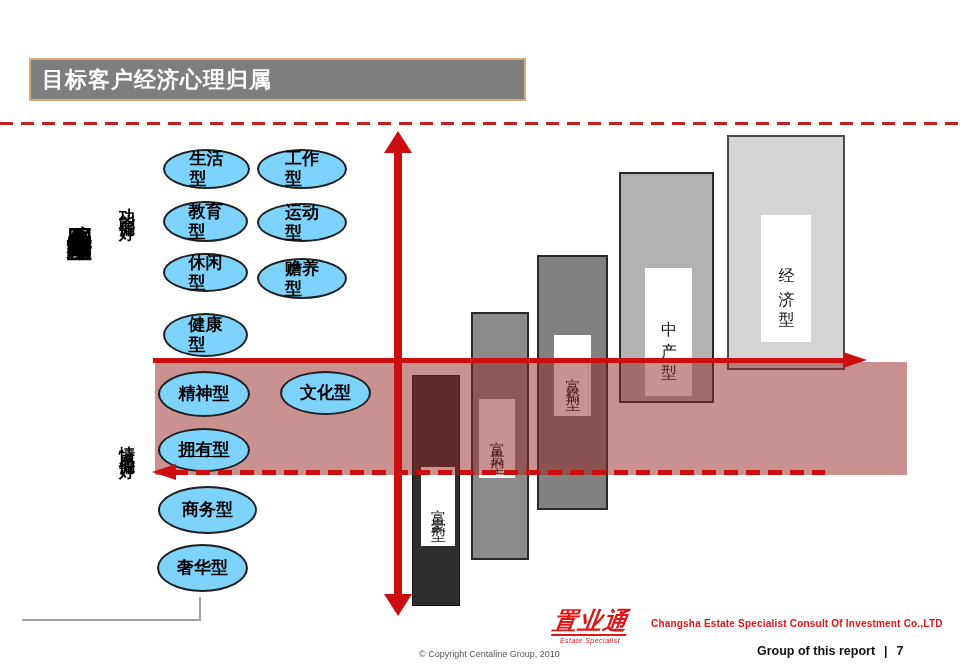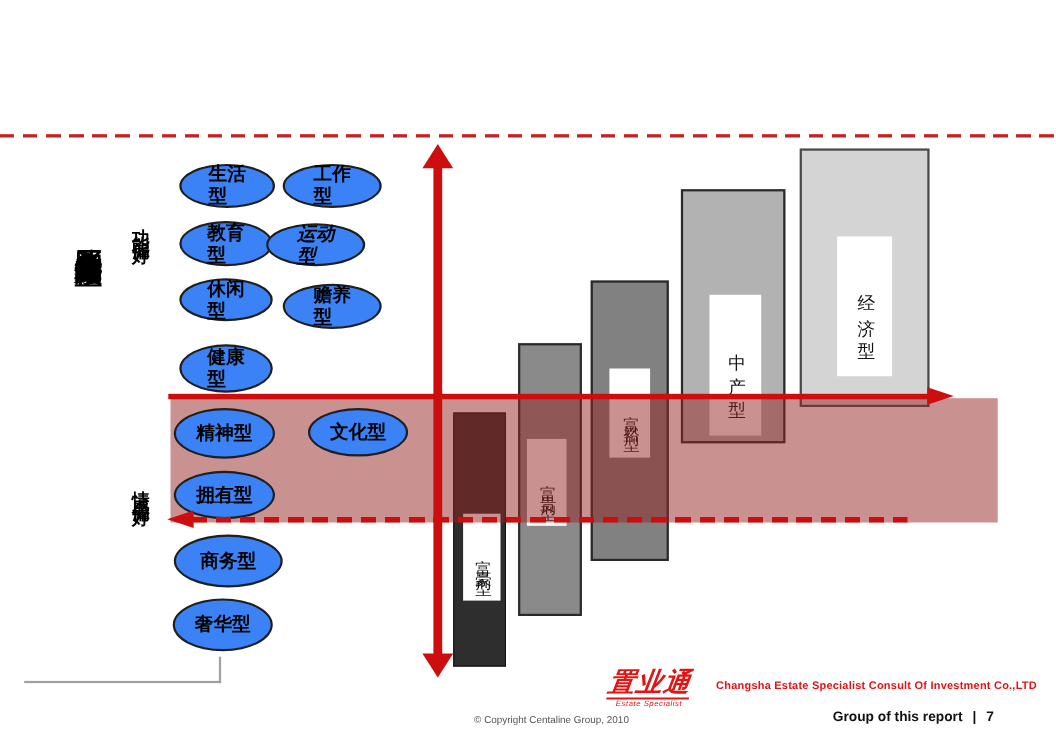--- a/index.html
+++ b/index.html
@@ -39,21 +39,21 @@
   .bar-label {
     position:absolute; background:#ffffff; color:#111;
     display:flex; align-items:center; justify-content:center;
     writing-mode:vertical-rl; text-orientation:upright;
   }
   .bar-label.small { font-size:15px; letter-spacing:9px; padding-top:8px; }
   .bar-label.large { font-size:16px; letter-spacing:22px; padding-top:18px; }
   
   .oval {
     position:absolute; z-index:3; box-sizing:border-box;
-    background:#3b82f6; border:2px solid #1f1f1f; border-radius:50%;
+    background:#7dd3fc; border:2px solid #1f1f1f; border-radius:50%;
     display:flex; align-items:center; justify-content:center;
   }
   .oval-text {
     font-size:17px; font-weight:bold; color:#000;
     white-space:pre-line; text-align:left; line-height:1.15;
   }
   
   .arrow { position:absolute; z-index:4; }
   .v-shaft { left:394px; top:149px; width:8px; height:448px; background:#cc0e0e; }
   .v-head-top {
@@ -93,27 +93,28 @@
   }
   .logo-en { font-size:7px; font-style:italic; margin-top:1px; letter-spacing:0.5px; }
   .company { position:absolute; left:651px; top:606px; color:#e01515; z-index:5; }
   .company-cn { font-size:19px; font-weight:bold; letter-spacing:3.5px; line-height:1.2; }
   .company-en { font-size:10px; font-weight:bold; margin-top:12px; letter-spacing:0.2px; }
   .code-line {
     position:absolute; left:757px; top:644px; z-index:5;
     display:flex; gap:9px; align-items:center;
     color:#111; font-size:12.5px; font-weight:600;
   }
-  .copyright { position:absolute; left:431px; top:649px; font-size:9px; color:#555; z-index:5; }
+  .copyright { position:absolute; left:419px; top:649px; font-size:9px; color:#555; z-index:5; }
 </style>
 </head>
 <body>
 
 <div id="slide">
 
+  <div class="title-bar">目标客户经济心理归属</div>
   <div class="top-dashed"></div>
 
   <div class="main-label v-text">购买力分类产品偏好模型</div>
   <div class="axis-sub func v-text">功能偏好</div>
   <div class="axis-sub emo v-text">情感偏好</div>
 
   <div class="conn-v"></div>
   <div class="conn-h"></div>
 
   <div class="bar" style="left:412px;top:375px;width:48px;height:231px;background:#2e2e2e;border:1px solid #111;">
@@ -139,21 +140,21 @@
 型</span>
     </div>
   <div class="oval" style="left:257px;top:149px;width:90px;height:40px;">
     <span class="oval-text">工作
 型</span>
     </div>
   <div class="oval" style="left:163px;top:201px;width:85px;height:41px;">
     <span class="oval-text">教育
 型</span>
     </div>
-  <div class="oval" style="left:242px;top:203px;width:90px;height:39px;font-style:italic;">
+  <div class="oval" style="left:257px;top:203px;width:90px;height:39px;">
     <span class="oval-text">运动
 型</span>
     </div>
   <div class="oval" style="left:163px;top:253px;width:85px;height:39px;">
     <span class="oval-text">休闲
 型</span>
     </div>
   <div class="oval" style="left:257px;top:258px;width:90px;height:41px;">
     <span class="oval-text">赡养
 型</span>

